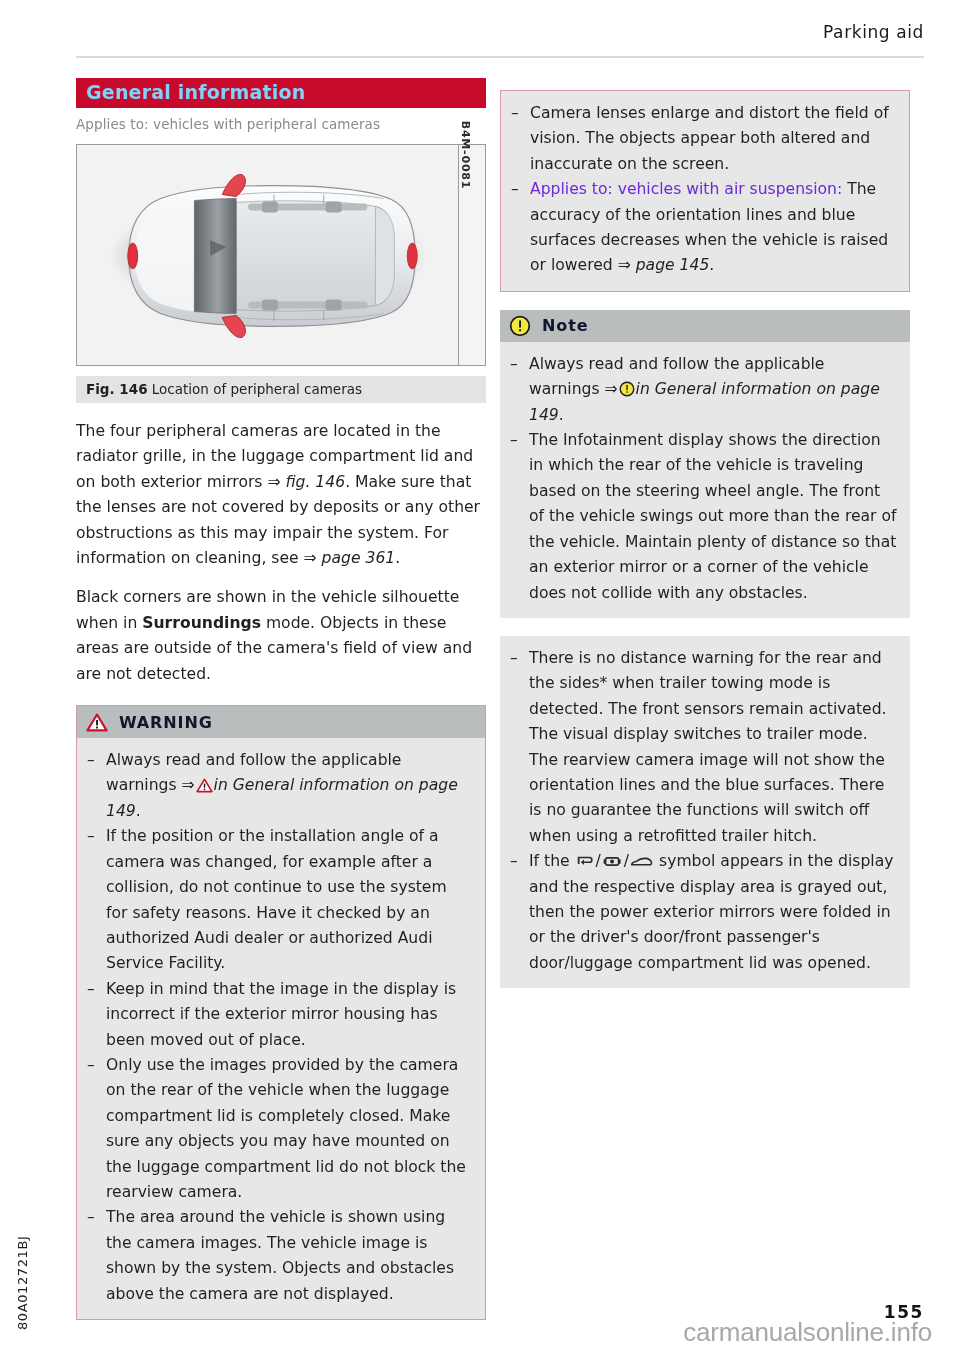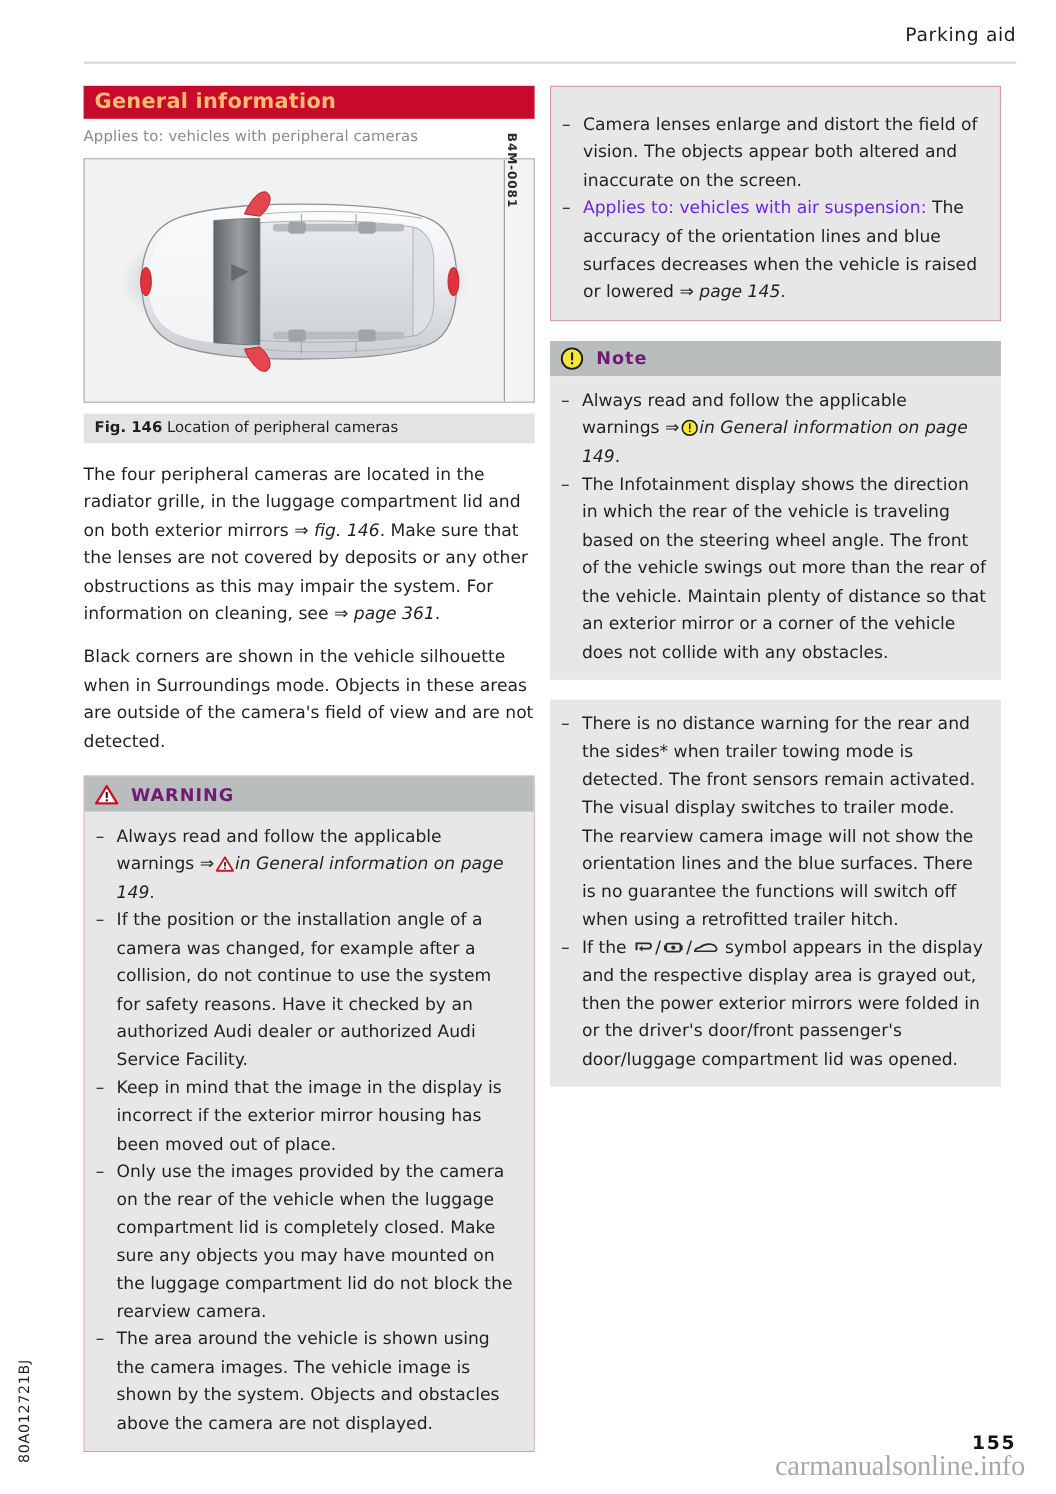--- a/index.html
+++ b/index.html
@@ -47,21 +47,21 @@
     position: absolute;
     top: 78px;
     width: 410px;
   }
   .col-left  { left: 76px; }
   .col-right { left: 500px; }
 
   
   .section-bar {
     background: #c70a2b;
-    color: #fdba74;
+    color: #7dd3fc;
     font-size: 19px;
     font-weight: bold;
     letter-spacing: 0.2px;
     padding: 5px 0 6px 10px;
     box-sizing: border-box;
     height: 30px;
     line-height: 19px;
   }
   .applies-sub {
     font-size: 13.5px;
@@ -116,21 +116,21 @@
 
   
   p.body {
     font-size: 15.6px;
     line-height: 25.4px;
     margin: 14px 0 0 0;
     color: #231f20;
   }
   p.body.first { margin-top: 16px; }
   .ital { font-style: italic; }
-  .bold { font-weight: normal; }
+  .bold { font-weight: bold; }
 
   
   .admon {
     margin-top: 18px;
     box-sizing: border-box;
   }
   .admon.warning {
     border: 1.5px solid #d49aae;
     padding: 0;
   }
@@ -140,32 +140,32 @@
     display: flex;
     align-items: center;
     padding-left: 9px;
     box-sizing: border-box;
   }
   .admon-head .label {
     font-size: 16px;
     font-weight: bold;
     letter-spacing: 0.9px;
     margin-left: 11px;
-    color: #701a75;
+    color: #0f172a;
   }
   .admon-body {
     background: #e7e7e7;
     padding: 10px 12px 12px 10px;
     box-sizing: border-box;
   }
   .admon.plain-top {
     border: 1.5px solid #d49aae;
     background: #e7e7e7;
-    margin-top: 0;
-    padding: 22px 12px 12px 10px;
+    margin-top: 12px;
+    padding: 10px 12px 12px 10px;
   }
 
   ul.dashlist {
     list-style: none;
     margin: 0;
     padding: 0;
   }
   ul.dashlist > li {
     position: relative;
     padding-left: 19px;
@@ -209,21 +209,21 @@
     font-weight: bold;
     letter-spacing: 1.6px;
     color: #131313;
   }
   .watermark {
     position: absolute;
     right: 28px;
     bottom: 10px;
     font-size: 26px;
     color: #a8a8a8;
-    font-family: Liberation Serif, serif;
+    font-family: Liberation Sans, sans-serif;
     letter-spacing: -0.2px;
   }
 </style>
 </head>
 <body>
 
 <div class="page-header">
   <div class="title">Parking aid</div>
   <div class="rule"></div>
 </div>

